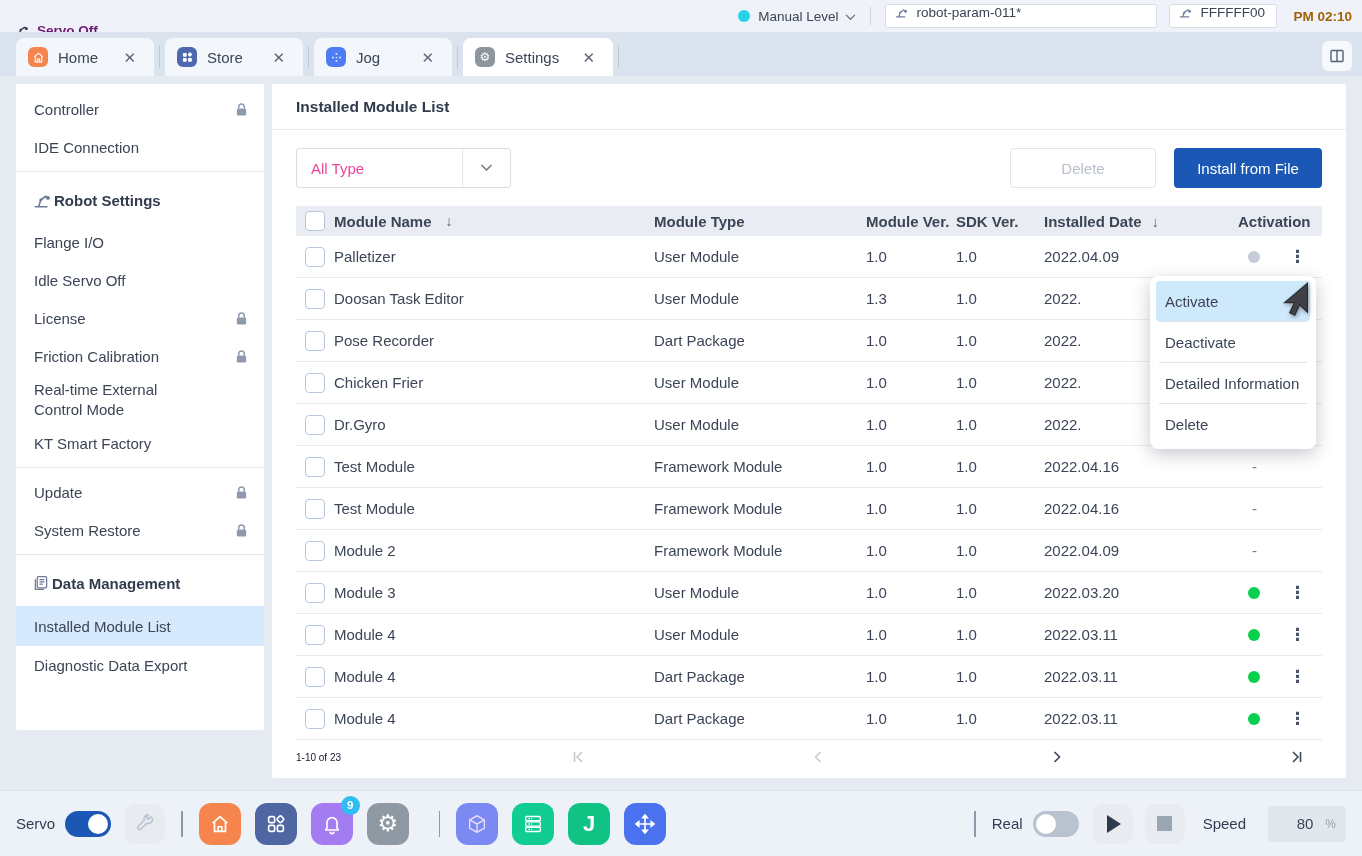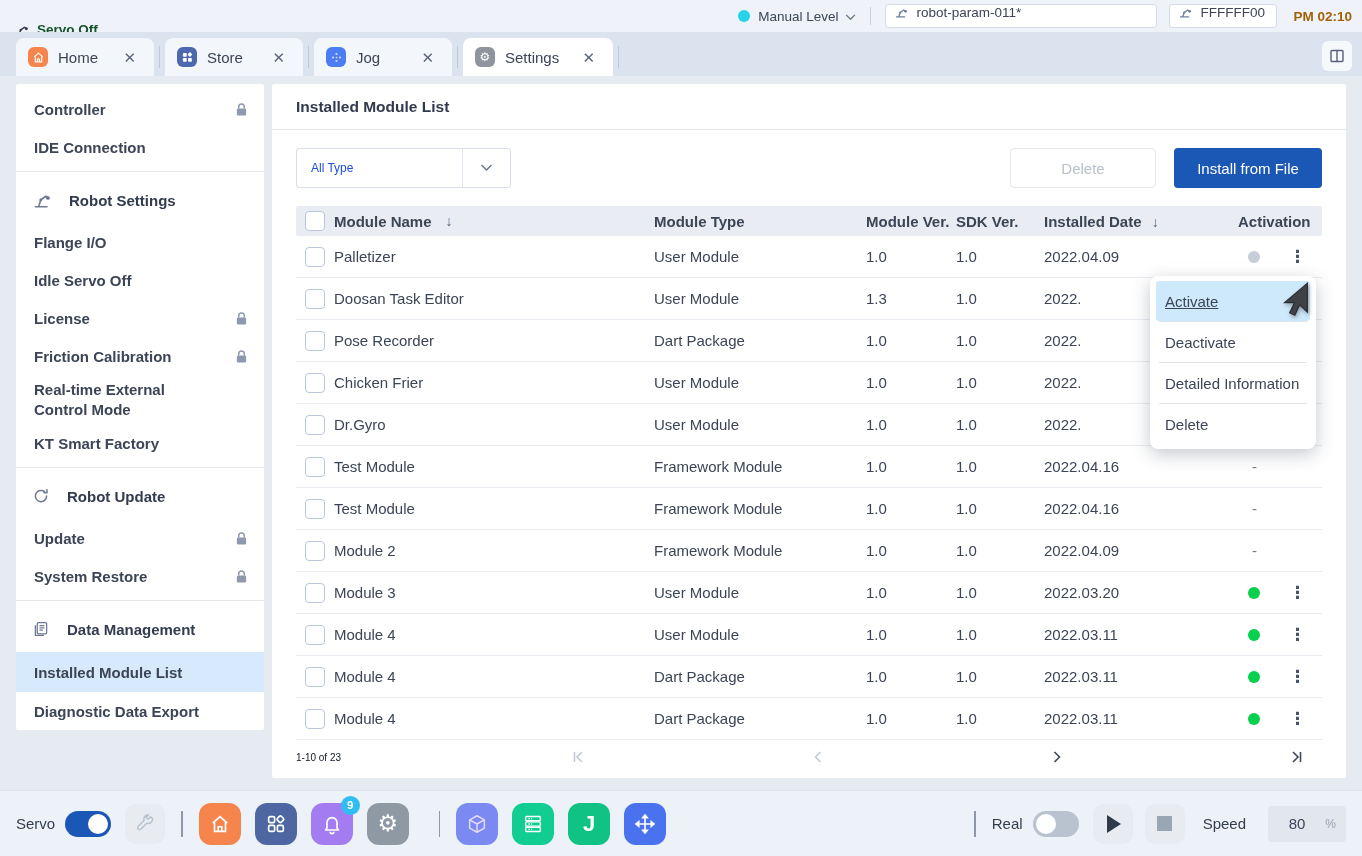--- a/index.html
+++ b/index.html
@@ -2,21 +2,21 @@
 <html><head>
 <meta charset="utf-8">
 <style>
   * { margin:0; padding:0; box-sizing:border-box; }
   html,body { width:1362px; height:856px; overflow:hidden; }
   body { font-family:"Liberation Sans","DejaVu Sans",sans-serif; background:#e6ebf2; color:#3b4556; position:relative; }
 
   
   .topbar { position:absolute; left:0; top:0; right:0; height:32px; background:#eff3f9;
             display:flex; align-items:center; padding:0 10px 0 14px; font-size:13.5px; }
-  .topbar .left { display:flex; align-items:flex-start; gap:7px; font-weight:600; color:#14532d;margin-top:28px; }
+  .topbar .left { display:flex; align-items:center; gap:7px; font-weight:600; color:#701a75;margin-top:28px; }
   .topbar .right { margin-left:auto; display:flex; align-items:center; }
   .mode-dot { width:12px; height:12px; border-radius:50%; background:#26d4e8; margin-right:8px; }
   .mode-label { color:#3b4556; }
   .chev { margin:2px 0 0 7px; }
   .tb-divider { width:1px; height:18px; background:#c9d2de; margin:0 14px; }
   .tb-field { display:flex; background:#fff; border:1px solid #d5dce6; border-radius:3px;
               height:24px; padding:0 8px; gap:7px; color:#3b4556; }
   .tb-field.param { width:272px; }
   .tb-field.id { width:108px; margin-left:12px; }
   .tb-time { margin-left:16px; font-weight:600; color:#a16207; }
@@ -39,36 +39,36 @@
 
   
   .sidebar { position:absolute; left:16px; top:84px; width:248px; bottom:78px; }
   .searchbox { height:40px; background:#fff; border:1px solid #d7dee8; border-radius:4px;
                display:flex; align-items:center; padding:0 12px; gap:9px; margin-bottom:8px; }
   .searchbox input { border:none; outline:none; font-size:15px; color:#3b4556; width:100%;
                      font-family:inherit; background:transparent; }
   .searchbox input::placeholder { color:#9aa4b2; }
   .navcard { background:#fff; border-radius:2px; height:calc(100% - 48px); overflow:hidden; padding:6px 0; }
   .nav-item { min-height:38px; display:flex; align-items:center; padding:0 16px 0 18px;
-              font-size:15px; color:#3b4556;font-weight:bold; }
+              font-size:15px; color:#3b4556; }
   .nav-item .lock { margin-left:auto; }
   .nav-item.selected { background:#d7e9fc; min-height:40px; }
   .nav-item.two-line { padding-top:5px; padding-bottom:5px; line-height:1.3; }
-  .nav-header { min-height:46px; display:flex; align-items:center; gap:17px; padding:0 18px 0 16px;
+  .nav-header { min-height:46px; display:flex; align-items:center; gap:2px; padding:0 18px 0 16px;
                 font-size:15px; font-weight:700; color:#323c4e; }
   .nav-divider { border-top:1px solid #e3e8ef; margin:5px 0; }
 
   
   .main { position:absolute; left:272px; top:84px; right:16px; bottom:78px; background:#fff; border-radius:2px; }
   .main-title { height:46px; display:flex; align-items:center; padding:0 24px;
                 font-size:15.5px; font-weight:700; color:#2f3a4c; border-bottom:1px solid #e5eaf0; }
   .filterrow { display:flex; align-items:center; margin:18px 24px 0 24px; height:40px; }
   .select { display:flex; align-items:stretch; border:1px solid #d7dee8; border-radius:3px; height:40px;
             background:#fff; width:215px; margin-right:26px; }
-  .select .val { flex:1; display:flex; align-items:center; padding:0 14px; font-size:12px; color:#1d4ed8; }
+  .select .val { flex:1; display:flex; align-items:center; padding:0 14px; font-size:15px; color:#ec4899; }
   .select .caret { width:48px; border-left:1px solid #e1e7ee; display:flex; align-items:center; justify-content:center; }
   .btn { height:40px; border-radius:4px; font-size:15px; display:flex; align-items:center; justify-content:center;
          font-family:inherit; }
   .btn.delete { width:146px; background:#fff; border:1px solid #e2e7ed; color:#b9c0cb; margin-left:auto; }
   .btn.install { width:148px; background:#1b58b6; border:none; color:#fff; margin-left:18px; }
 
   
   .thead { display:flex; align-items:center; height:30px; background:#e9edf3; border-radius:2px;
            margin:18px 24px 0 24px; font-size:15px; font-weight:600; color:#3b4556; }
   .tbody { margin:0 24px; }
@@ -94,21 +94,21 @@
   .pagerow .range { margin-right:6px; }
   .pgbtn { display:flex; align-items:center; justify-content:center; width:18px; height:18px; }
   .pgbtn.disabled svg { stroke:#c3cad4; }
   .pgbtn svg { stroke:#3e4859; }
 
   
   .ctxmenu { position:absolute; left:1150px; top:276px; width:166px; background:#fff; border-radius:8px;
              box-shadow:0 5px 18px rgba(45,58,80,.28); padding:5px 6px; z-index:20; }
   .ctxitem { height:40px; display:flex; align-items:center; padding:0 9px; font-size:15px; color:#3b4556;
              border-radius:3px; white-space:nowrap; }
-  .ctxitem.highlight { background:#cfe9fc;text-decoration:underline; }
+  .ctxitem.highlight { background:#cfe9fc; }
   .ctxsep { border-top:1px solid #dfe4ea; margin:0 3px; }
 
   
   .cursor { position:absolute; left:1276px; top:281px; z-index:30; filter:drop-shadow(1px 2px 2px rgba(0,0,0,.35)); }
 
   
   .bottombar { position:absolute; left:0; right:0; bottom:0; height:66px; background:#edf2f8;
                border-top:1px solid #dde4ee; display:flex; align-items:center; padding:0 16px; }
   .bb-label { font-size:15px; color:#333d4f; margin-right:10px; }
   .toggle { width:46px; height:26px; border-radius:13px; position:relative; flex:0 0 auto; }
@@ -131,21 +131,21 @@
   .bb-j { background:#10c284; color:#fff; font-weight:700; font-size:22px; }
   .bb-move { background:#4a72ef; }
   .badge { position:absolute; top:-7px; right:-7px; min-width:19px; height:19px; border-radius:10px;
            background:#30bdf2; color:#fff; font-size:11.5px; font-weight:700; display:flex;
            align-items:center; justify-content:center; padding:0 4px; }
   .bb-right { margin-left:auto; display:flex; align-items:center; }
   .playtri { width:0; height:0; border-left:14px solid #2f3a4c; border-top:9px solid transparent;
              border-bottom:9px solid transparent; margin-left:3px; }
   .stopsq { width:15px; height:15px; background:#9aa6b4; }
   .speedbox { width:78px; height:36px; background:#e2e7ee; border-radius:4px; display:flex; align-items:center;
-              justify-content:flex-end; padding:0 10px; gap:20px; margin-left:12px; }
+              justify-content:flex-end; padding:0 10px; gap:12px; margin-left:12px; }
   .speedbox .v { font-size:15px; color:#3b4556; }
   .speedbox .u { font-size:12px; color:#98a2b0; } .gap12 { width:12px; } .gap14 { width:14px; }
   svg { display:block; }
 </style>
 </head>
 <body>
 
 <div class="topbar">
   <div class="left">
     <span>
@@ -293,29 +293,20 @@
           </svg>
         </span>
     </div>
     <div class="nav-item two-line" style="max-width:200px">
       <span>Real-time External Control Mode</span>
     </div>
     <div class="nav-item">
       <span>KT Smart Factory</span>
     </div>
     <div class="nav-divider"></div>
-    <div class="nav-header">
-      <span>
-        <svg width="18" height="18" viewBox="0 0 24 24" fill="none" stroke="#6e7a94" stroke-width="2">
-            <path d="M19.5 12a7.5 7.5 0 1 1-2.8-5.8" stroke-linecap="round"></path>
-            <path d="M20 3.5v4h-4" stroke-linecap="round" stroke-linejoin="round"></path>
-          </svg>
-      </span>
-      <span>Robot Update</span>
-    </div>
     <div class="nav-item">
       <span>Update</span>
       <span class="lock">
           <svg width="13" height="15" viewBox="0 0 14 16">
             <rect x="2" y="7" width="10" height="7.5" rx="1.5" fill="#8e99ad"></rect>
             <path d="M4 7V5a3 3 0 0 1 6 0v2" stroke="#8e99ad" stroke-width="1.6" fill="none"></path>
           </svg>
         </span>
     </div>
     <div class="nav-item">

